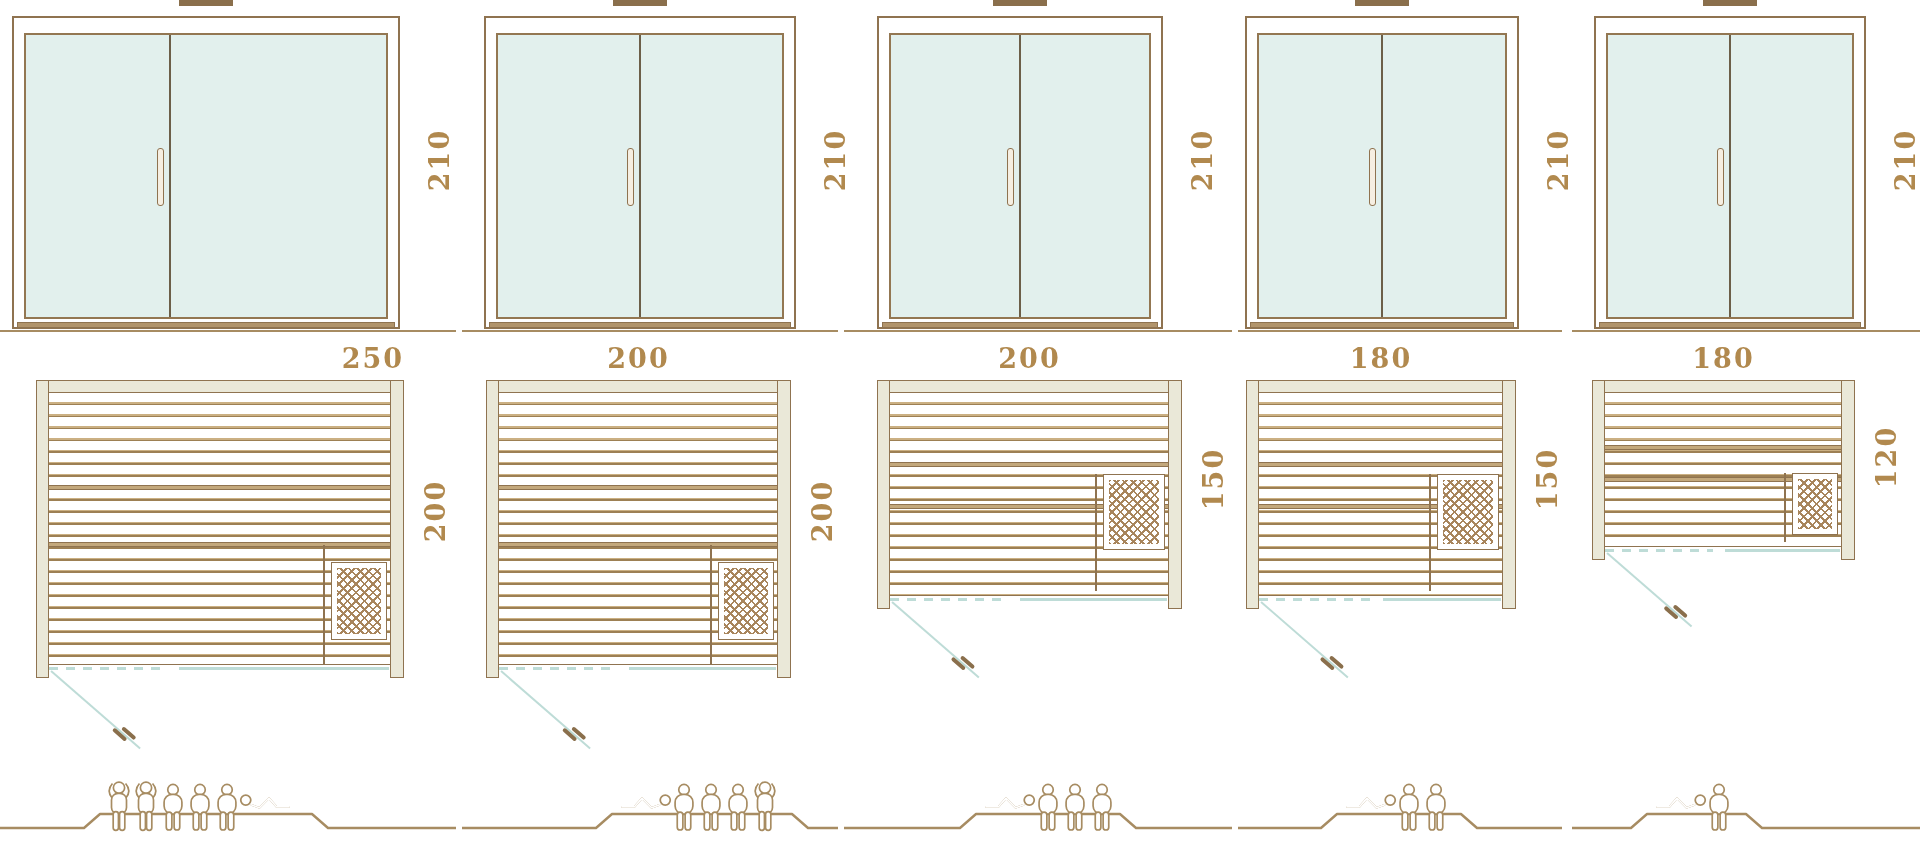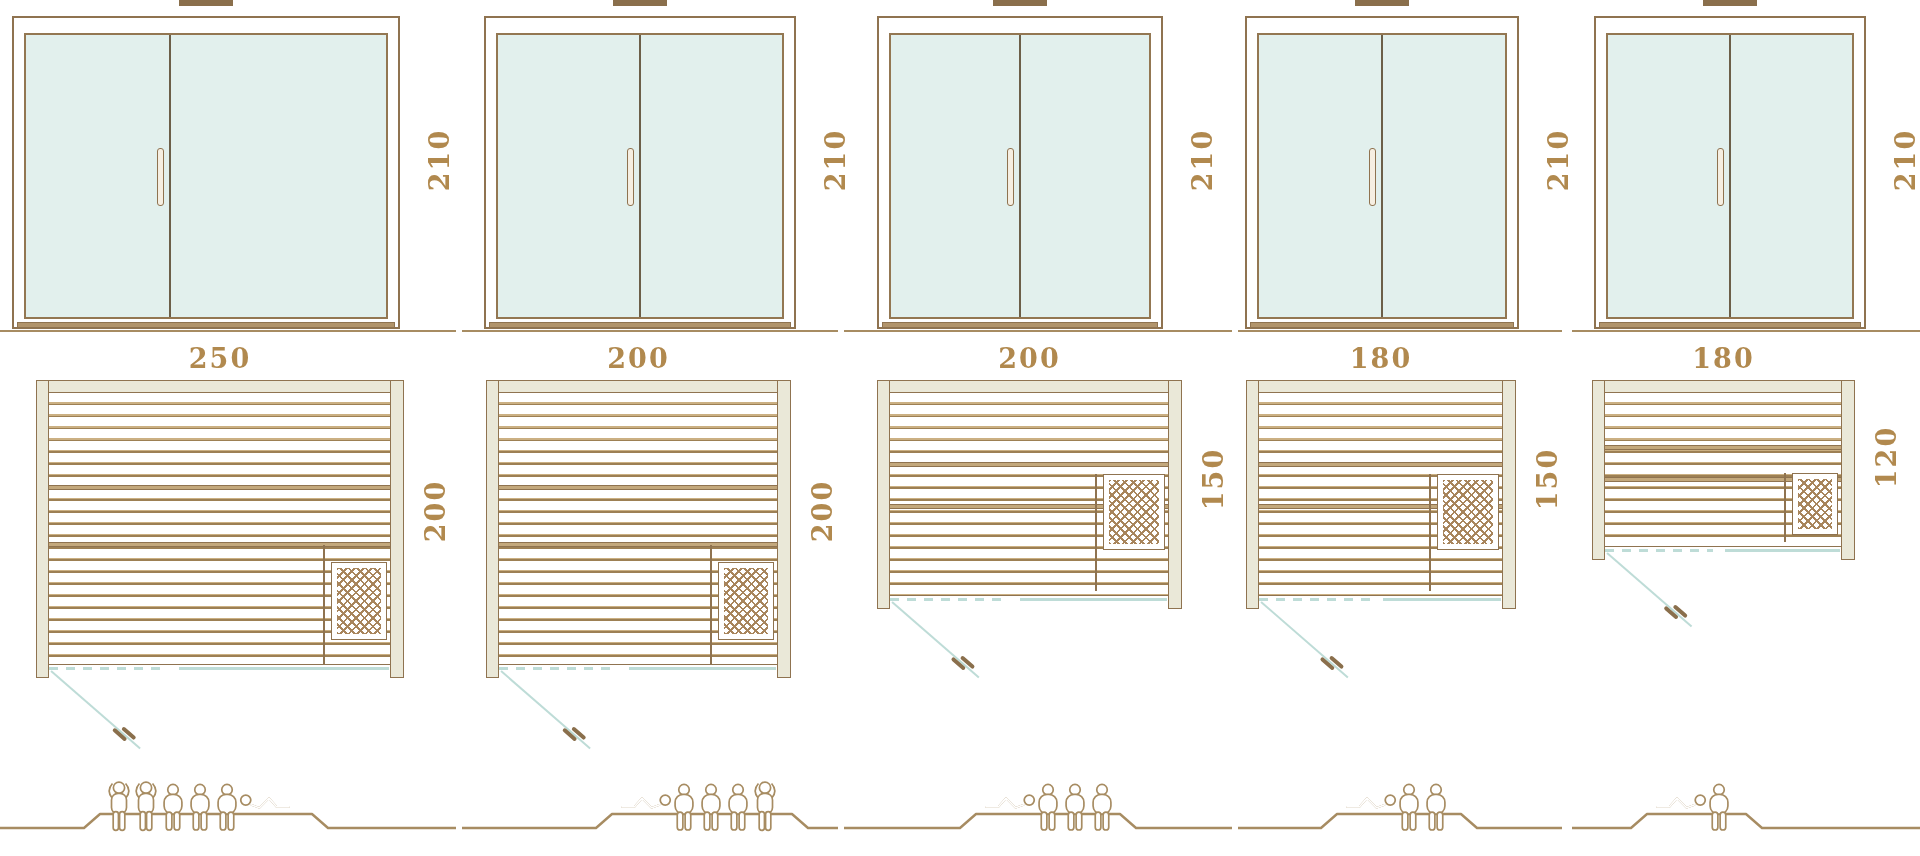--- a/index.html
+++ b/index.html
@@ -103,21 +103,21 @@
       <div class="door-frame">
         <div class="glass">
           <div class="divider" style="left: 40%;"></div>
           <div class="door-handle" style="left: calc(40% - 13px);"></div>
         </div>
         <div class="sill"></div>
       </div>
       <div class="ground" style="left: -12px; width: 456px;"></div>
       <div class="dim dim-side elev-dim" style="left: 383px; top: 144px;">210</div>
     </div>
-    <div class="dim dim-top" style="left: 24px; width: 368px;">250</div>
+    <div class="dim dim-top" style="left: 24px; width: 368px; text-align: right;">250</div>
     <div class="plan" style="left: 24px; width: 368px; height: 290px;">
       <div class="strip strip-top"></div>
       <div class="strip strip-left"></div>
       <div class="strip strip-right"></div>
       <div class="interior">
         <div class="band band-a"></div>
         <div class="band band-b"></div>
         <div class="bench-v" style="right: 65px; top: 56%; bottom: 0px;"></div>
         <div class="heater" style="width: 56px; height: 78px; right: 3px; bottom: 24px;">
             <div class="hx"></div>

